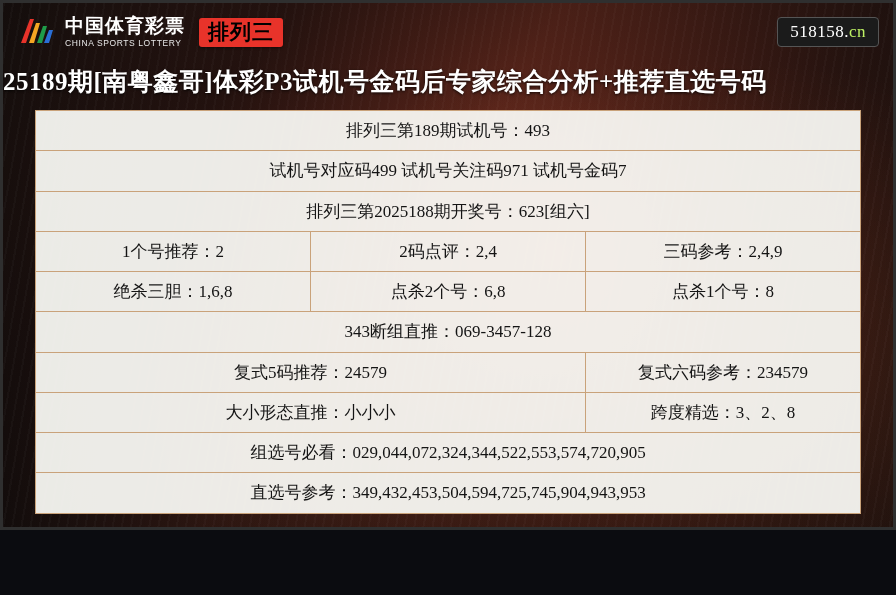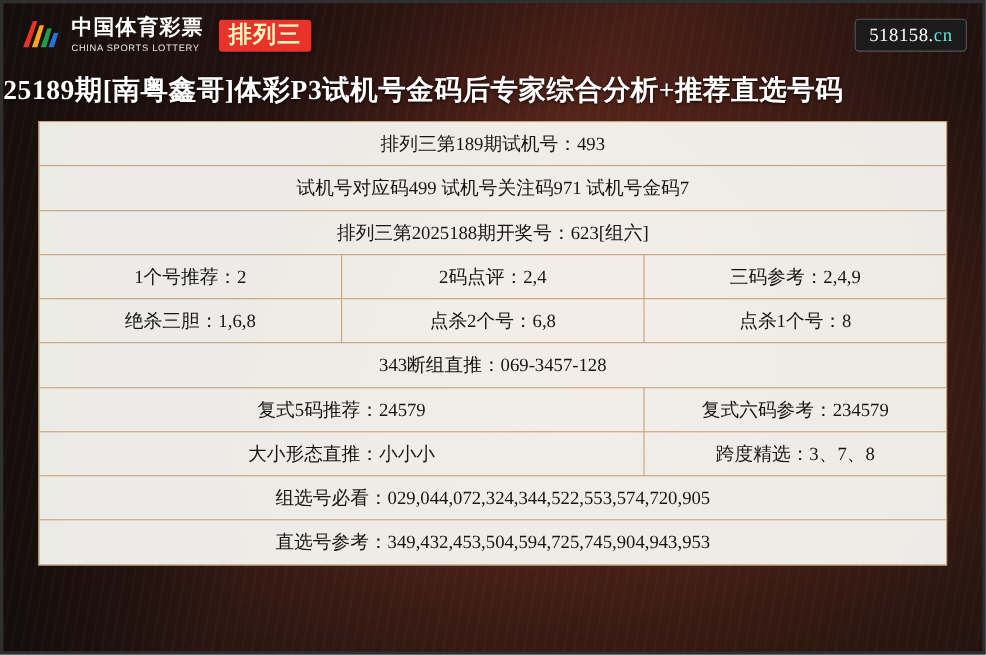--- a/index.html
+++ b/index.html
@@ -9,21 +9,21 @@
   body {
     width: 896px;
     height: 595px;
     font-family: "Liberation Serif", "DejaVu Serif", serif;
     background: #0b0c10;
     overflow: hidden;
   }
   .page {
     position: relative;
     width: 896px;
-    height: 595px;
+    height: 530px;
     box-sizing: border-box;
     border: 3px solid #2f2f2f;
     background:
       radial-gradient(circle at 62% 48%, rgba(160, 60, 40, 0.55) 0%, rgba(90, 30, 20, 0.35) 28%, rgba(30, 15, 12, 0.55) 58%, rgba(12, 10, 10, 0.85) 100%),
       linear-gradient(125deg, #3a1f18 0%, #2a1512 22%, #52261c 45%, #2b1713 70%, #1a0f0d 100%);
     overflow: hidden;
   }
   .page::before {
     content: "";
     position: absolute;
@@ -71,21 +71,21 @@
   .logo-en {
     font-family: "Liberation Sans", sans-serif;
     font-size: 8.5px;
     color: #e8e8e8;
     letter-spacing: 0.6px;
     margin-top: 2px;
   }
   .logo-badge {
     margin-left: 6px;
     background: #e8332a;
-    color: #fef9c3;
+    color: #000000;
     font-family: "Liberation Sans", sans-serif;
     font-size: 21px;
     font-weight: bold;
     padding: 3px 9px 5px 9px;
     border-radius: 3px;
     letter-spacing: 1px;
     line-height: 1;
     white-space: nowrap;
     box-shadow: 0 1px 3px rgba(0,0,0,0.5);
   }
@@ -94,21 +94,21 @@
     background: #1b1b1b;
     border: 1px solid #555;
     border-radius: 4px;
     padding: 4px 12px;
     font-family: "Liberation Serif", serif;
     font-size: 17px;
     color: #ffffff;
     letter-spacing: 0.5px;
     white-space: nowrap;
   }
-  .domain-chip .tld { color: #5eead4; }
+  .domain-chip .tld { color: #bef264; }
 
   
   .title {
     position: relative;
     z-index: 2;
     text-align: left;
     color: #ffffff;
     font-size: 25px;
     font-weight: bold;
     letter-spacing: 0.5px;
@@ -198,21 +198,21 @@
         </tr>
         <tr>
           <td class="tall" colspan="3">343断组直推：069-3457-128</td>
         </tr>
         <tr>
           <td class="tall" colspan="2">复式5码推荐：24579</td>
           <td class="tall">复式六码参考：234579</td>
         </tr>
         <tr>
           <td class="tall" colspan="2">大小形态直推：小小小</td>
-          <td class="tall">跨度精选：3、7、8</td>
+          <td class="tall">跨度精选：3、2、8</td>
         </tr>
         <tr>
           <td class="tall" colspan="3">组选号必看：029,044,072,324,344,522,553,574,720,905</td>
         </tr>
         <tr>
           <td class="tall" colspan="3">直选号参考：349,432,453,504,594,725,745,904,943,953</td>
         </tr>
       </tbody>
     </table>
   </div>

